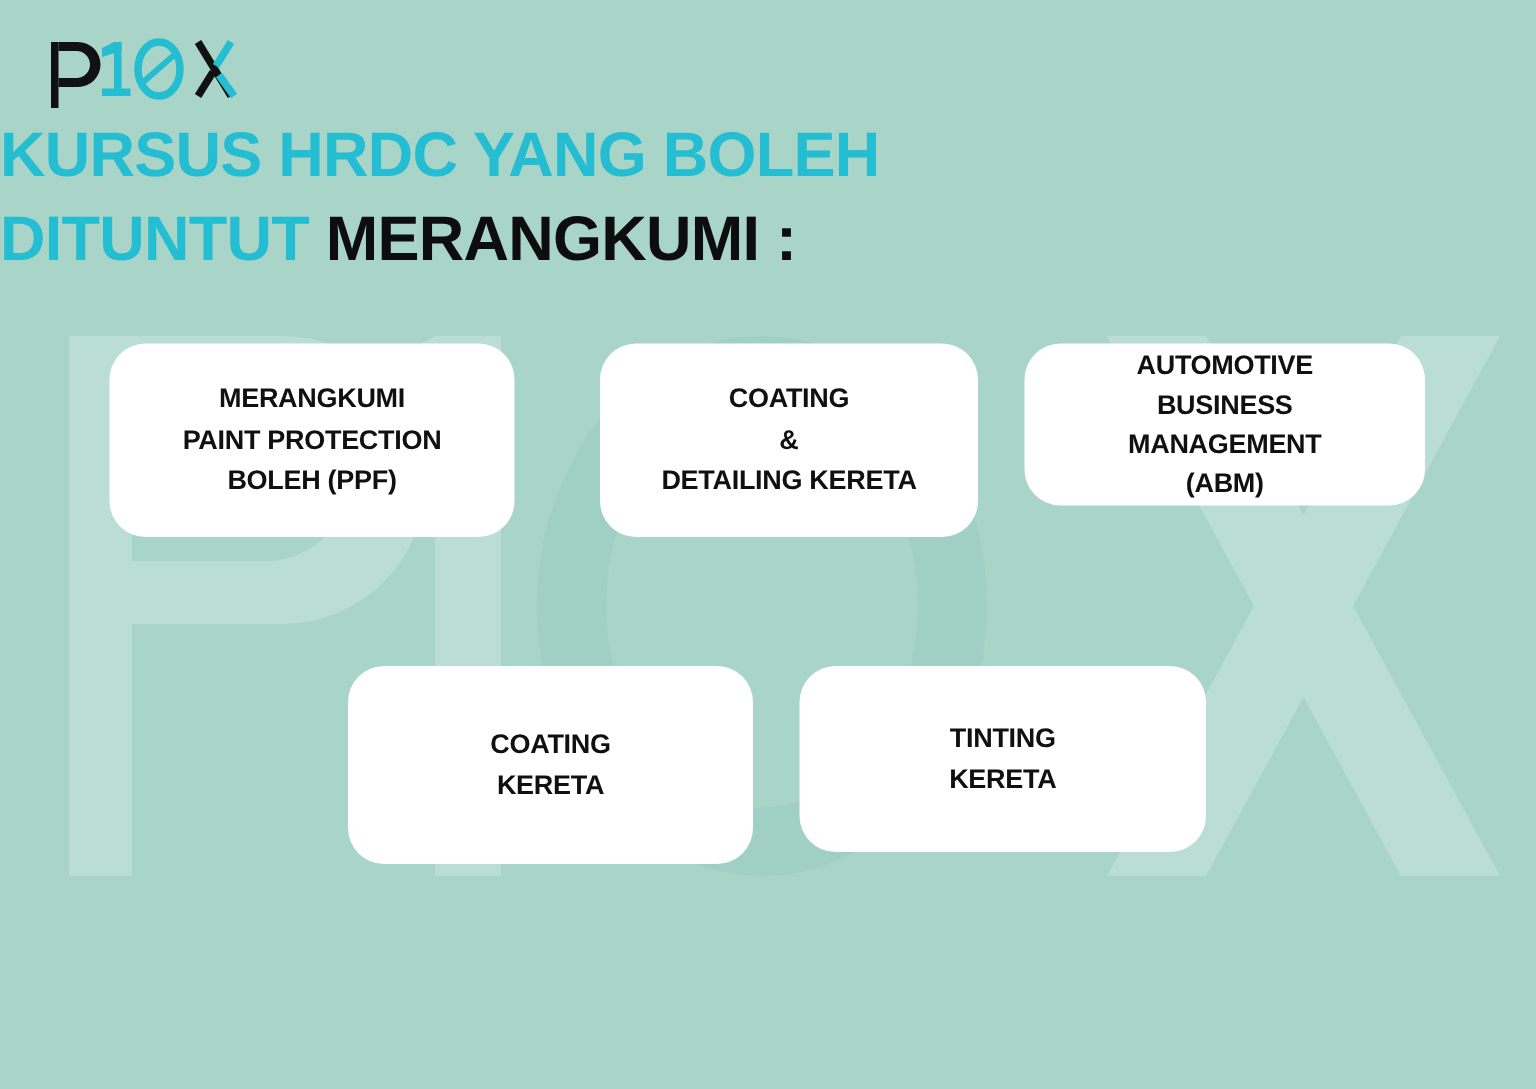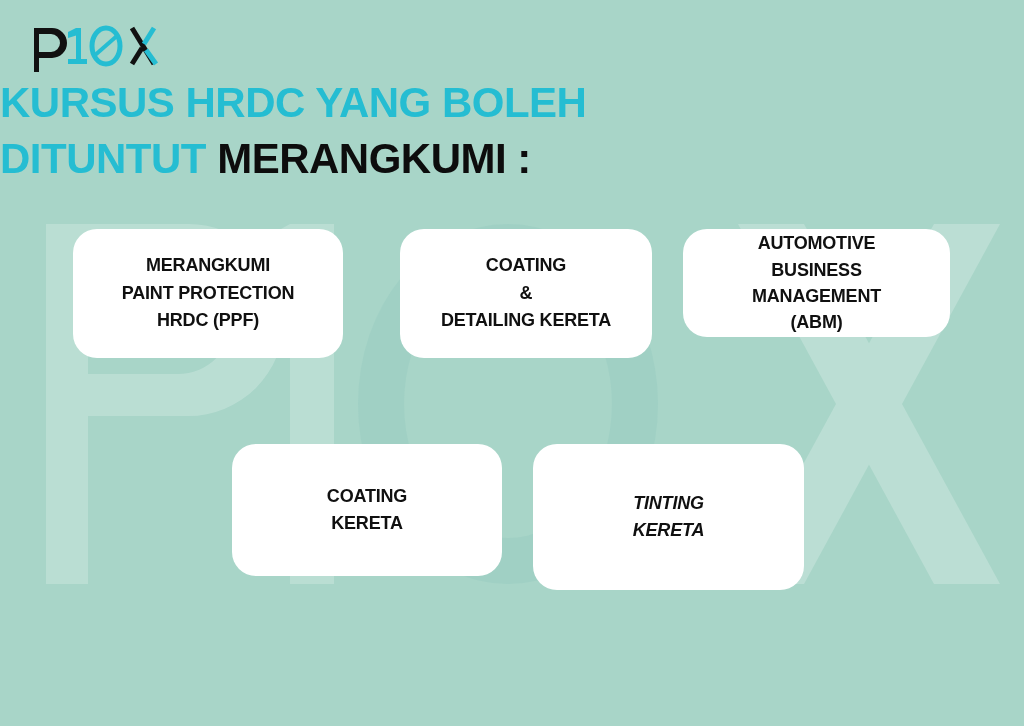--- a/index.html
+++ b/index.html
@@ -70,21 +70,21 @@
     letter-spacing:-0.2px;
     padding:0 10px;
   }
   .card-text .ln{display:block;white-space:nowrap;}
 
   
   #card-ppf  {left:73px;  top:229px; width:270px; height:129px;}
   #card-coat {left:400px; top:229px; width:252px; height:129px;text-align:center;}
   #card-abm  {left:683px; top:229px; width:267px; height:108px;}
   #card-wrap {left:232px; top:444px; width:270px; height:132px;}
-  #card-tint {left:533px; top:444px; width:271px; height:146px;font-style:italic;}
+  #card-tint {left:533px; top:444px; width:271px; height:124px;}
 
   #card-abm .card-text{line-height:1.46;}
 </style>
 </head>
 <body>
 
 <div id="stage">
 
   <div class="watermark">
     <svg viewBox="0 0 1024 420" xmlns="http://www.w3.org/2000/svg" aria-hidden="true">
@@ -143,21 +143,21 @@
     </div>
     <div class="title-line">
       <span class="t-teal">DITUNTUT</span><span> </span><span class="t-dark">MERANGKUMI :</span>
     </div>
   </div>
 
   <div class="card" id="card-ppf">
     <div class="card-text">
       <span class="ln">MERANGKUMI</span>
       <span class="ln">PAINT PROTECTION</span>
-      <span class="ln">HRDC (PPF)</span>
+      <span class="ln">BOLEH (PPF)</span>
     </div>
   </div>
 
   <div class="card" id="card-coat">
     <div class="card-text">
       <span class="ln">COATING</span>
       <span class="ln">&amp;</span>
       <span class="ln">DETAILING KERETA</span>
     </div>
   </div>

